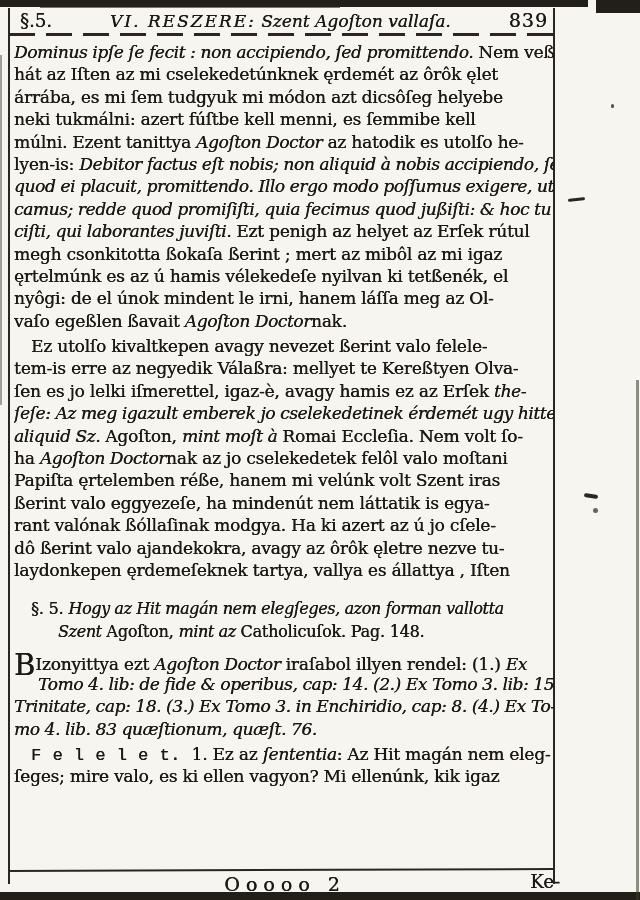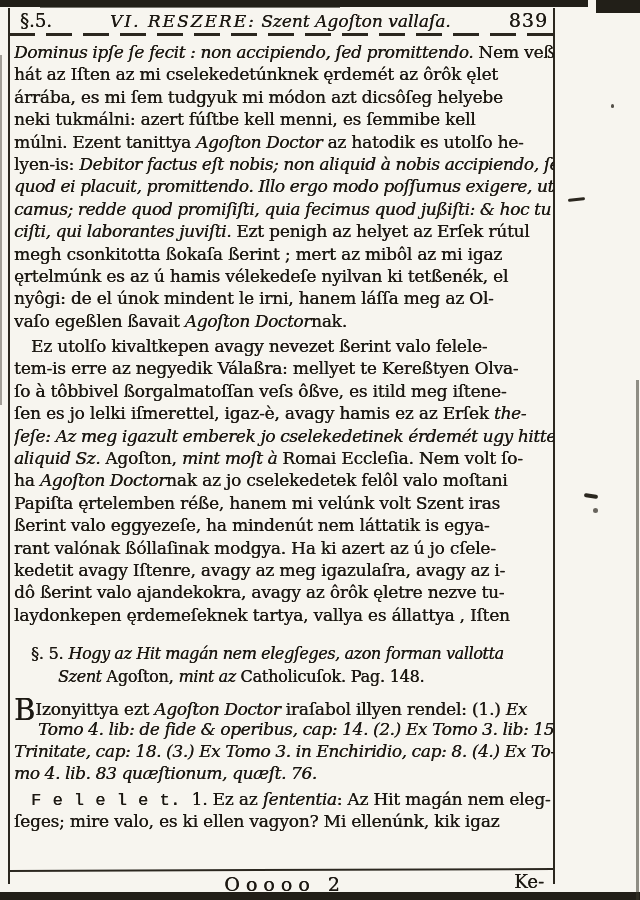--- a/index.html
+++ b/index.html
@@ -42,21 +42,21 @@
   .ind3{padding-left:44px;}
   .run-r{font-style:normal;}
   .run-i{font-style:italic;letter-spacing:-0.4px;}
   .run-b{font-size:29px;line-height:1;vertical-align:-5px;letter-spacing:0;}
   .run-sc{letter-spacing:0.5px;font-family:Liberation Mono, monospace;}
   
   .footer-sig{
     position:absolute;top:873px;left:0;width:570px;text-align:center;
     font-size:19px;letter-spacing:6px;
   }
-  .catchword{position:absolute;top:871px;right:96px;font-size:18px;}
+  .catchword{position:absolute;top:871px;right:80px;font-size:18px;}
 </style>
 </head>
 <body>
 
 <div class="page">
 
   <div class="edge" style="left:0;top:0;width:588px;height:7px;"></div>
   <div class="edge" style="left:40px;top:5px;width:300px;height:3px;opacity:.6;"></div>
   <div class="edge" style="left:596px;top:0;width:44px;height:13px;"></div>
   <div class="edge" style="left:0;top:892px;width:640px;height:8px;"></div>
@@ -93,29 +93,27 @@
         <div class="line"><span class="run-i">camus; redde quod promiſiſti, quia fecimus quod jußiſti: &amp; hoc tu fe-</span></div>
         <div class="line"><span class="run-i">ciſti, qui laborantes juviſti. </span><span class="run-r">Ezt penigh az helyet az Erſek rútul</span></div>
         <div class="line"><span class="run-r">megh csonkitotta ßokaſa ßerint ; mert az mibôl az mi igaz</span></div>
         <div class="line"><span class="run-r">ęrtelmúnk es az ú hamis vélekedeſe nyilvan ki tetßenék, el</span></div>
         <div class="line"><span class="run-r">nyôgi: de el únok mindent le irni, hanem láſſa meg az Ol-</span></div>
         <div class="line"><span class="run-r">vaſo egeßlen ßavait </span><span class="run-i">Agoſton Doctor</span><span class="run-r">nak.</span></div>
       </div>
       <div class="para p2">
         <div class="line ind1"><span class="run-r">Ez utolſo kivaltkepen avagy nevezet ßerint valo felele-</span></div>
         <div class="line"><span class="run-r">tem-is erre az negyedik Válaßra: mellyet te Kereßtyen Olva-</span></div>
-        <div class="line"><span class="run-r">ſo à tôbbivel ßorgalmatoſſan veſs ôßve, es itild meg iſtene-</span></div>
         <div class="line"><span class="run-r">ſen es jo lelki iſmerettel, igaz-è, avagy hamis ez az Erſek </span><span class="run-i">the-</span></div>
         <div class="line"><span class="run-i">ſeſe: Az meg igazult emberek jo cselekedetinek érdemét ugy hitte es ta-</span></div>
         <div class="line"><span class="run-i">aliquid Sz. </span><span class="run-r">Agoſton, </span><span class="run-i">mint moſt à </span><span class="run-r">Romai Eccleſia. Nem volt ſo-</span></div>
         <div class="line"><span class="run-r">ha </span><span class="run-i">Agoſton Doctor</span><span class="run-r">nak az jo cselekedetek felôl valo moſtani</span></div>
         <div class="line"><span class="run-r">Papiſta ęrtelemben réße, hanem mi velúnk volt Szent iras</span></div>
         <div class="line"><span class="run-r">ßerint valo eggyezeſe, ha mindenút nem láttatik is egya-</span></div>
         <div class="line"><span class="run-r">rant valónak ßóllaſinak modgya. Ha ki azert az ú jo cſele-</span></div>
-        <div class="line"><span class="run-r">kedetit avagy Iſtenre, avagy az meg igazulaſra, avagy az i-</span></div>
         <div class="line"><span class="run-r">dô ßerint valo ajandekokra, avagy az ôrôk ęletre nezve tu-</span></div>
         <div class="line"><span class="run-r">laydonkepen ęrdemeſeknek tartya, vallya es állattya , Iſten</span></div>
       </div>
       <div class="para heading">
         <div class="line ind1"><span class="run-r">§. 5. </span><span class="run-i">Hogy az Hit magán nem elegſeges, azon forman vallotta</span></div>
         <div class="line ind3"><span class="run-i">Szent </span><span class="run-r">Agoſton, </span><span class="run-i">mint az </span><span class="run-r">Catholicuſok. Pag. 148.</span></div>
       </div>
       <div class="para proof">
         <div class="line"><span class="run-b">B</span><span class="run-r">Izonyittya ezt </span><span class="run-i">Agoſton Doctor</span><span class="run-r"> iraſabol illyen rendel: (1.) </span><span class="run-i">Ex</span></div>
         <div class="line ind2"><span class="run-i">Tomo 4. lib: de fide &amp; operibus, cap: 14. (2.) Ex Tomo 3. lib: 15. de</span></div>

